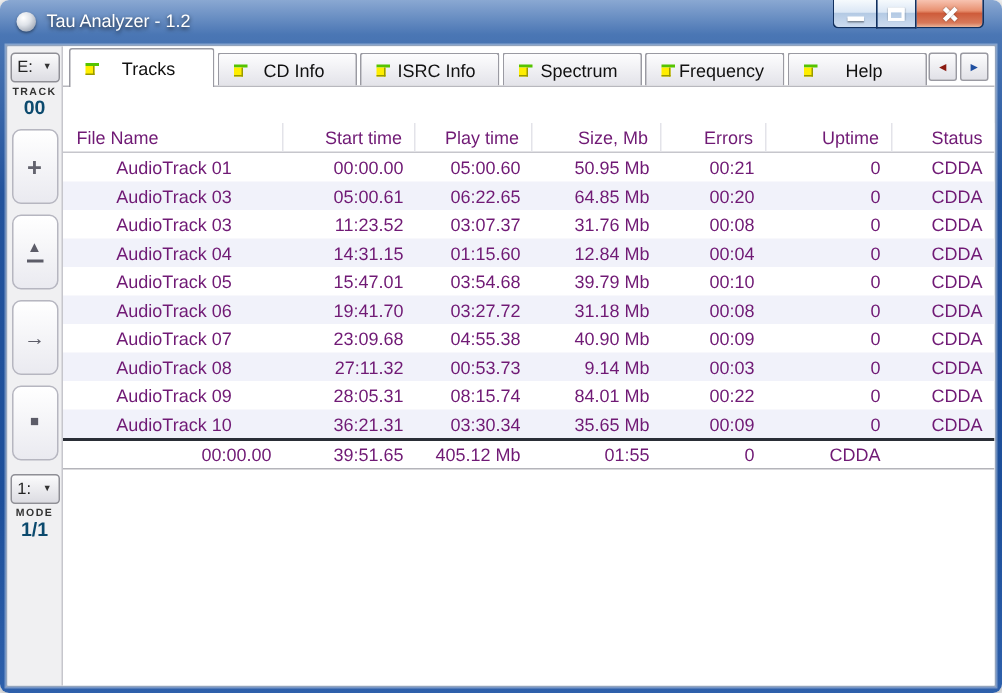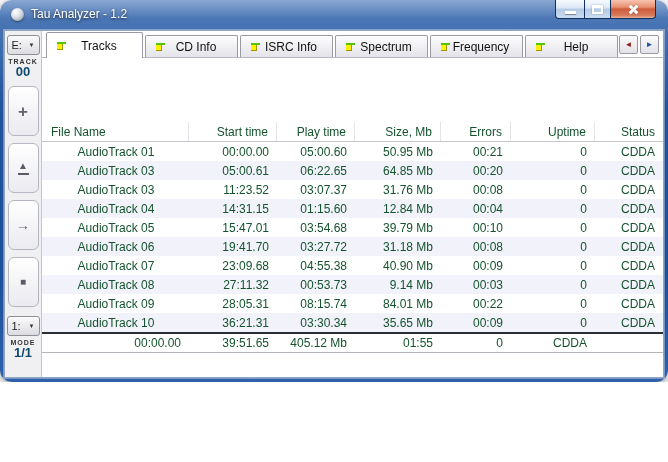--- a/index.html
+++ b/index.html
@@ -1,18 +1,18 @@
 <!DOCTYPE html>
 <html><head>
 <meta charset="utf-8">
 <style>
   * { margin:0; padding:0; box-sizing:border-box; }
   html,body { background:#ffffff; font-family:"Liberation Sans",sans-serif; }
 
-  .window { position:relative; width:668px; height:382px; border-radius:12px; overflow:hidden;
+  .window { position:relative; width:668px; height:462px; border-radius:6px; overflow:hidden;
     background:linear-gradient(180deg,#8aa8d2 0%,#4a76b4 5%,#23539c 28%,#1d4f9a 72%,#2e60ab 100%);
     box-shadow:0 2px 10px rgba(0,0,0,.45); }
 
   
   .titlebar { height:30px; position:relative; }
   .win-icon { position:absolute; left:11px; top:8px; width:13px; height:13px; border-radius:50%;
     background:radial-gradient(circle at 35% 30%,#ffffff 0%,#dfe3e9 40%,#a9b0bc 75%,#858c98 100%);
     box-shadow:0 1px 2px rgba(0,0,0,.45); }
   .win-title { position:absolute; left:31px; top:7px; color:#fff; font-size:12px;
     text-shadow:0 1px 3px rgba(0,0,0,.75); white-space:nowrap; }
@@ -71,21 +71,21 @@
   .flag-icon::after  { content:""; position:absolute; left:0; top:2px; width:5px; height:5px;
     background:#ffee00; border-right:1px solid #9a9a00; border-bottom:1px solid #9a9a00; }
   .tab-scroll { position:absolute; right:4px; bottom:3px; display:flex; gap:2px; }
   .scroll-btn { width:19px; height:19px; border:1px solid #9a9aa2; border-radius:2px;
     background:linear-gradient(#fcfcfd,#e1e1e7); font-size:8px; line-height:1;
     display:flex; align-items:center; justify-content:center; }
   .scroll-btn.left  { color:#8b1a10; }
   .scroll-btn.right { color:#1f4fa0; }
 
   
-  .table { flex:1; font-size:12px; color:#14532d; overflow:hidden;margin-top:40px; }
+  .table { flex:1; font-size:12px; color:#701a75; overflow:hidden; }
   .grid { display:grid; grid-template-columns:1fr 88px 78px 86px 70px 84px 68px; }
   .thead { height:20px; border-bottom:1px solid #c6c6cc; background:#fff; }
   .th { display:flex; align-items:center; justify-content:flex-end; padding-right:8px;
     border-right:1px solid #e3e3e9; white-space:nowrap; }
   .th:first-child { justify-content:flex-start; padding-left:9px; }
   .th:last-child { border-right:none; }
   .trow { height:19px; align-items:center; }
   .trow:nth-child(even) { background:#f1f2fa; }
   .td { text-align:right; padding-right:8px; white-space:nowrap; }
   .td.name { text-align:center; padding-left:9px; }

